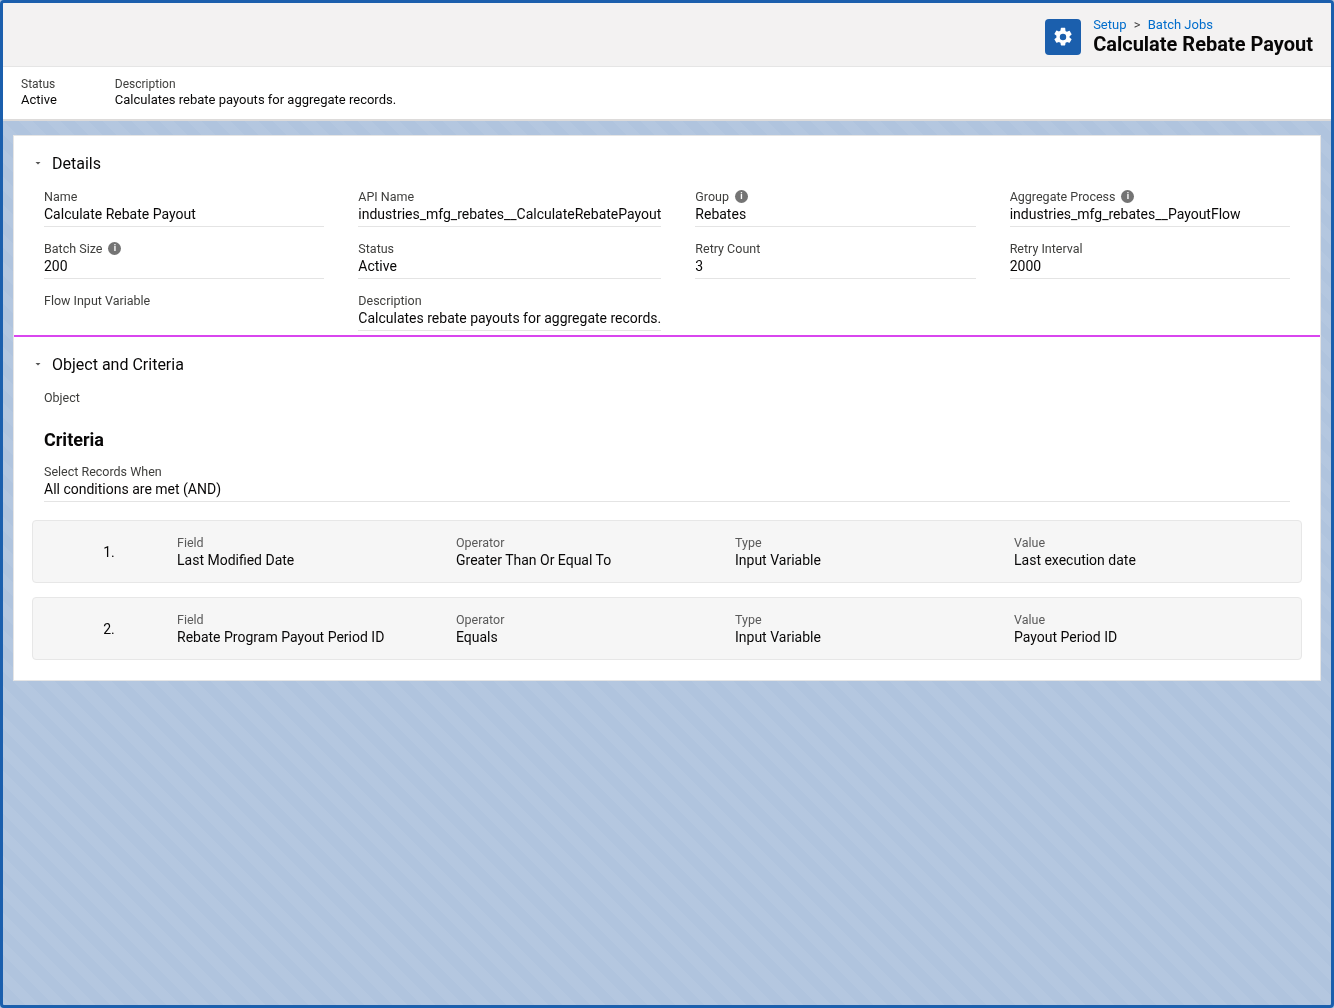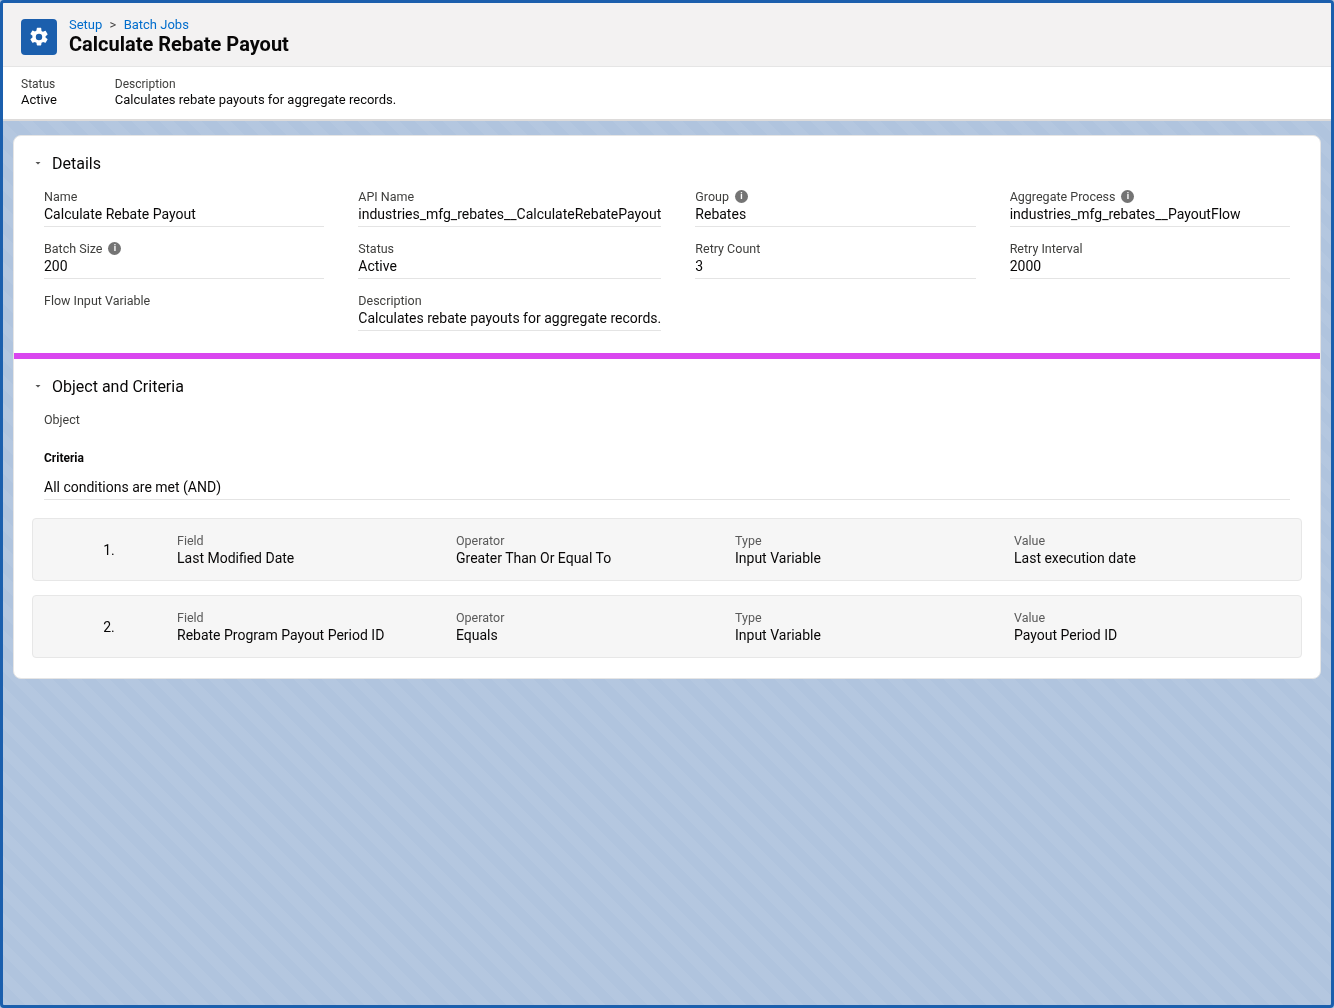--- a/index.html
+++ b/index.html
@@ -20,20 +20,21 @@
   }
   .header-card {
     background: #f3f2f2;
     border-bottom: 1px solid #dddbda;
     padding: 14px 18px 0 18px;
   }
   .header-top {
     display: flex;
     align-items: flex-start;
     gap: 12px;
+    justify-content: flex-end;
   }
   .setup-icon {
     width: 36px; height: 36px;
     background: #1b5fad;
     border-radius: 4px;
     display: flex; align-items: center; justify-content: center;
     flex-shrink: 0;
     margin-top: 2px;
   }
   .setup-icon svg { width: 22px; height: 22px; fill: #fff; }
@@ -48,33 +49,33 @@
     display: flex;
     gap: 58px;
     border-top: 1px solid #e5e5e5;
     border-bottom: 1px solid #dddbda;
   }
   .header-sub .lbl { font-size: 12px; color: #3e3e3c; }
   .header-sub .val { font-size: 13px; color: #080707; margin-top: 1px; }
   .content-card {
     background: #fff;
     margin: 14px 10px 10px 10px;
-    border-radius: 8px;
+    border-radius: 0;
     border: 1px solid #e5e5e5;
     padding-bottom: 20px;
   }
   .section-header {
     display: flex;
     align-items: center;
     gap: 8px;
     padding: 18px 18px 6px 18px;
     font-size: 16px;
     color: #080707;
   }
-  .section-header.bordered { border-top: 6px solid #d946ef; margin-top: 18px; }
+  .section-header.bordered { border-top: 2px solid #d946ef; margin-top: 0; }
   .chev { display: inline-block; }
   .chev svg { width: 12px; height: 12px; }
   .section-title { font-weight: 400; }
   .details-grid {
     display: grid;
     grid-template-columns: 1fr 1fr 1fr 1fr;
     column-gap: 34px;
     row-gap: 14px;
     padding: 10px 30px 4px 30px;
   }
@@ -104,21 +105,21 @@
     justify-content: center;
     line-height: 1;
   }
   .field .fval {
     font-size: 14px;
     color: #080707;
     padding-bottom: 4px;
     border-bottom: 1px solid #e4e4e4;
   }
   .criteria-heading {
-    font-size: 12px;
+    font-size: 18px;
     font-weight: 700;
     color: #080707;
     padding: 18px 30px 4px 30px;
   }
   .criteria-box {
     margin: 14px 18px 0 18px;
     background: #f6f6f6;
     border: 1px solid #e7e7e7;
     border-radius: 4px;
     padding: 14px 16px;
@@ -241,20 +242,21 @@
     <div class="full-grid">
       <div class="field">
         <div class="flabel">Object</div>
       </div>
     </div>
 
     <div class="criteria-heading">Criteria</div>
 
     <div class="full-grid">
       <div class="field">
+        <div class="flabel">Select Records When</div>
         <div class="fval">All conditions are met (AND)</div>
       </div>
     </div>
 
     <div class="criteria-box">
       <div class="criteria-row">
         <div class="criteria-num">1.</div>
         <div class="criteria-cell">
           <div class="clabel">Field</div>
           <div class="cval">Last Modified Date</div>

